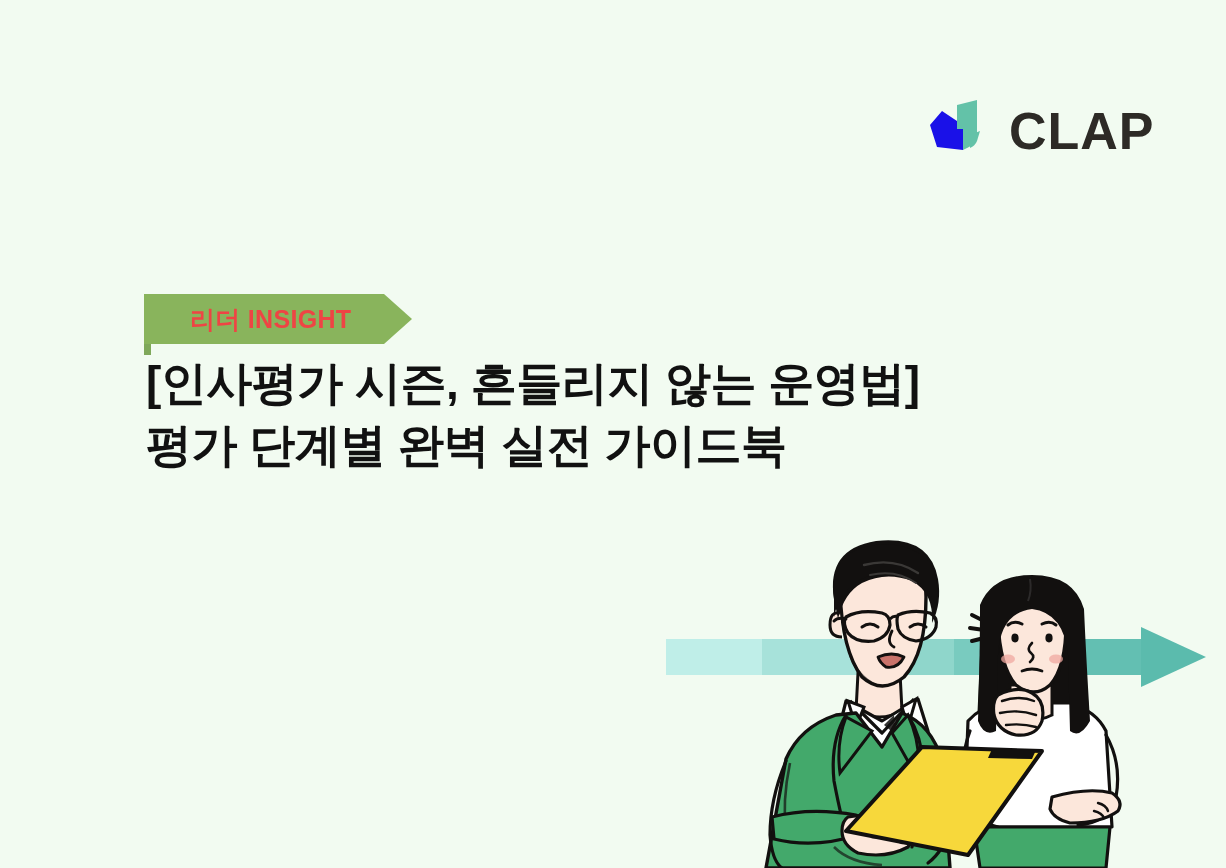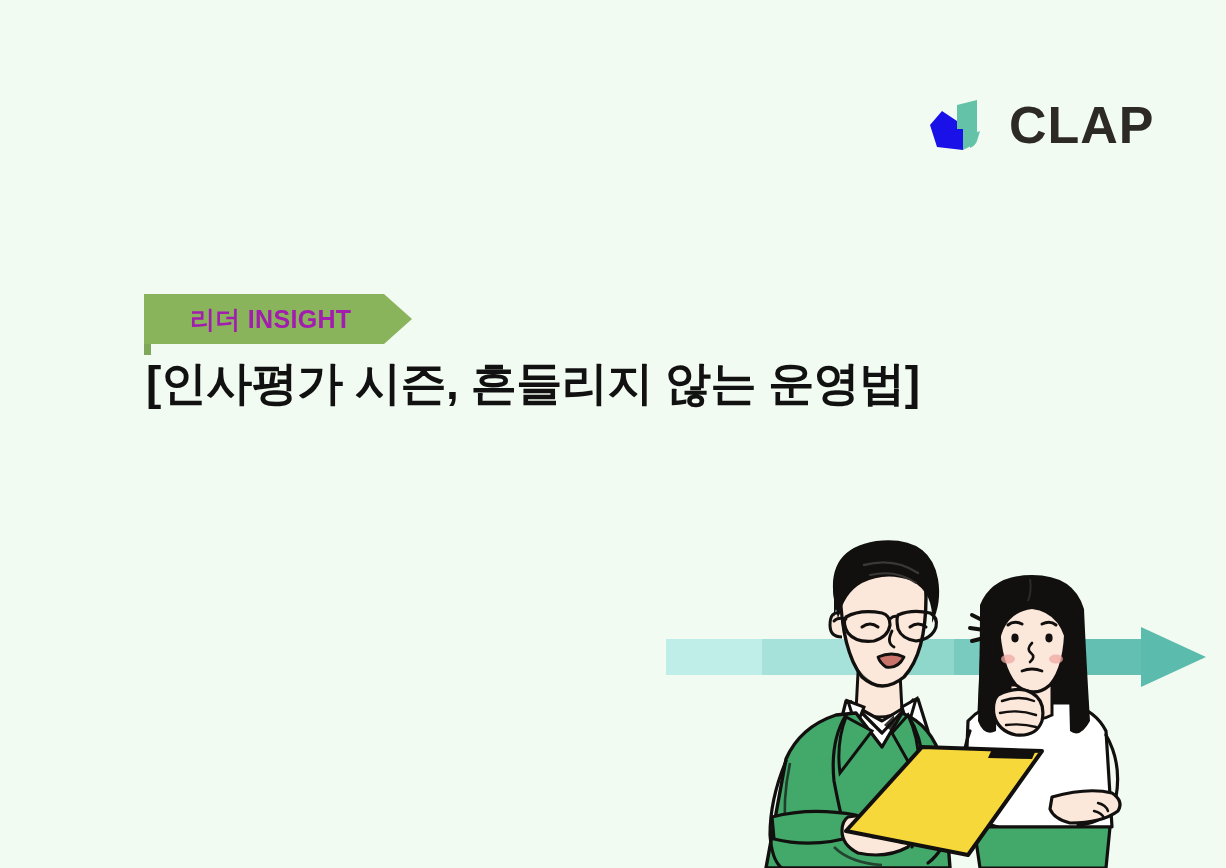--- a/index.html
+++ b/index.html
@@ -21,21 +21,21 @@
     background: #F2FBF1;
     overflow: hidden;
   }
 
   
   .brand {
     position: absolute;
     top: 99px;
     left: 925px;
     display: flex;
-    align-items: flex-start;
+    align-items: flex-end;
     gap: 16px;
   }
   .brand-mark {
     width: 68px;
     height: 58px;
     display: block;
   }
   .brand-word {
     font-size: 52px;
     font-weight: bold;
@@ -68,21 +68,21 @@
     background: #7FA85A;
   }
   .badge-label {
     position: absolute;
     left: 46px;
     top: 0;
     height: 50px;
     line-height: 50px;
     font-size: 25px;
     font-weight: bold;
-    color: #a21caf;
+    color: #ef4444;
     letter-spacing: 0.3px;
     white-space: nowrap;
   }
 
   
   .headline {
     position: absolute;
     left: 146px;
     top: 352px;
     width: 980px;
@@ -124,20 +124,21 @@
   <div class="badge-wrap">
     <svg class="badge-shape" viewBox="0 0 268 50" preserveAspectRatio="none" aria-hidden="true">
       <path d="M0 0 L240 0 L268 25 L240 50 L0 50 Z" fill="#89B45C"></path>
     </svg>
     <div class="badge-tail"></div>
     <div class="badge-label">리더 INSIGHT</div>
   </div>
 
   <div class="headline">
     <span class="headline-line">[인사평가 시즌, 흔들리지 않는 운영법]</span>
+    <span class="headline-line">평가 단계별 완벽 실전 가이드북</span>
   </div>
 
   <div class="illustration">
     <svg width="576" height="333" viewBox="0 0 576 333" aria-hidden="true">
 
       <g>
         <rect x="16" y="104" width="96" height="36" fill="#BFEEE8"></rect>
         <rect x="112" y="104" width="96" height="36" fill="#A7E2DA"></rect>
         <rect x="208" y="104" width="96" height="36" fill="#8FD6CB"></rect>
         <rect x="304" y="104" width="96" height="36" fill="#79CBBF"></rect>

